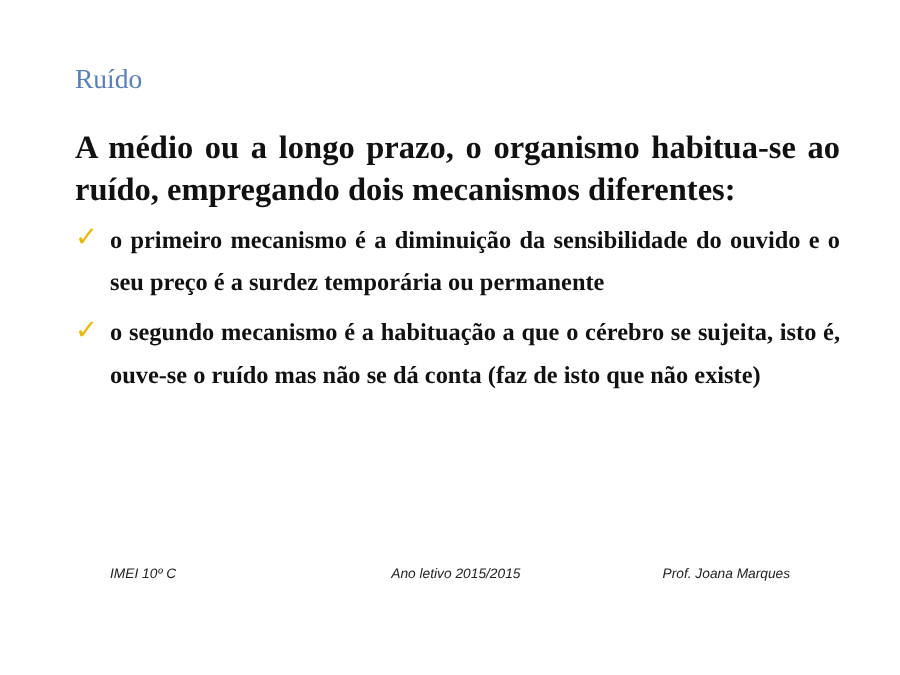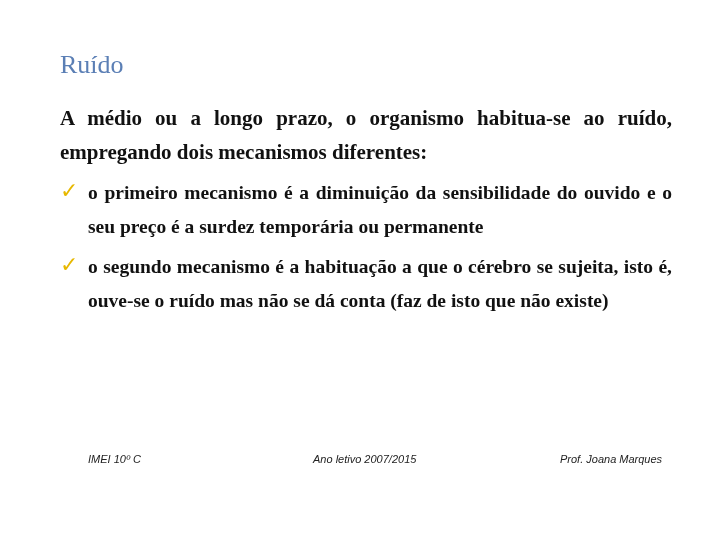--- a/index.html
+++ b/index.html
@@ -1,23 +1,23 @@
 <!DOCTYPE html>
 <html><head>
   <meta charset="utf-8">
   <style>
     html, body { margin: 0; padding: 0; }
     body { width: 720px; height: 540px; background: #ffffff; position: relative; overflow: hidden; }
     .title {
       position: absolute; left: 60px; top: 50px;
-      font-family: "Liberation Serif", serif; font-size: 26px; color: #5b7fb5;
+      font-family: "Liberation Serif", serif; font-size: 22px; color: #5b7fb5;
     }
     .body-text {
       position: absolute; left: 60px; width: 612px;
-      font-family: "Liberation Serif", serif; font-weight: bold; font-size: 21px;
+      font-family: "Liberation Serif", serif; font-weight: bold; font-size: 26px;
       color: #111111; line-height: 34px; text-align: justify;
     }
     .intro { top: 101px; }
     .bullet {
       position: absolute; left: 60px; width: 612px;
       font-family: "Liberation Serif", serif; font-weight: bold; font-size: 19.5px;
       color: #111111; line-height: 34px;
     }
     .bullet .check {
       position: absolute; left: 0; top: -2px;
@@ -28,36 +28,36 @@
       display: block; margin-left: 28px; text-align: justify;
     }
     .b1 { top: 176px; }
     .b2 { top: 250px; }
     .footer {
       position: absolute; top: 453px;
       font-family: "Liberation Sans", sans-serif; font-style: italic; font-size: 11px; color: #222;
     }
     .f1 { left: 88px; }
     .f2 { left: 313px; }
-    .f3 { left: 530px; margin-left: 30px; }
+    .f3 { left: 530px; }
   </style>
 </head>
 <body>
 
 <div>
   <div class="title">Ruído</div>
 
   <div class="body-text intro">A médio ou a longo prazo, o organismo habitua-se ao ruído, empregando dois mecanismos diferentes:</div>
 
   <div class="bullet b1">
     <span class="check">✓</span>
     <span class="text">o primeiro mecanismo é a diminuição da sensibilidade do ouvido e o seu preço é a surdez temporária ou permanente</span>
   </div>
 
   <div class="bullet b2">
     <span class="check">✓</span>
     <span class="text">o segundo mecanismo é a habituação a que o cérebro se sujeita, isto é, ouve-se o ruído mas não se dá conta (faz de isto que não existe)</span>
   </div>
 
   <div class="footer f1">IMEI 10º C</div>
-  <div class="footer f2">Ano letivo 2007/2015</div>
+  <div class="footer f2">Ano letivo 2015/2015</div>
   <div class="footer f3">Prof. Joana Marques</div>
 </div>
 
 </body></html>

